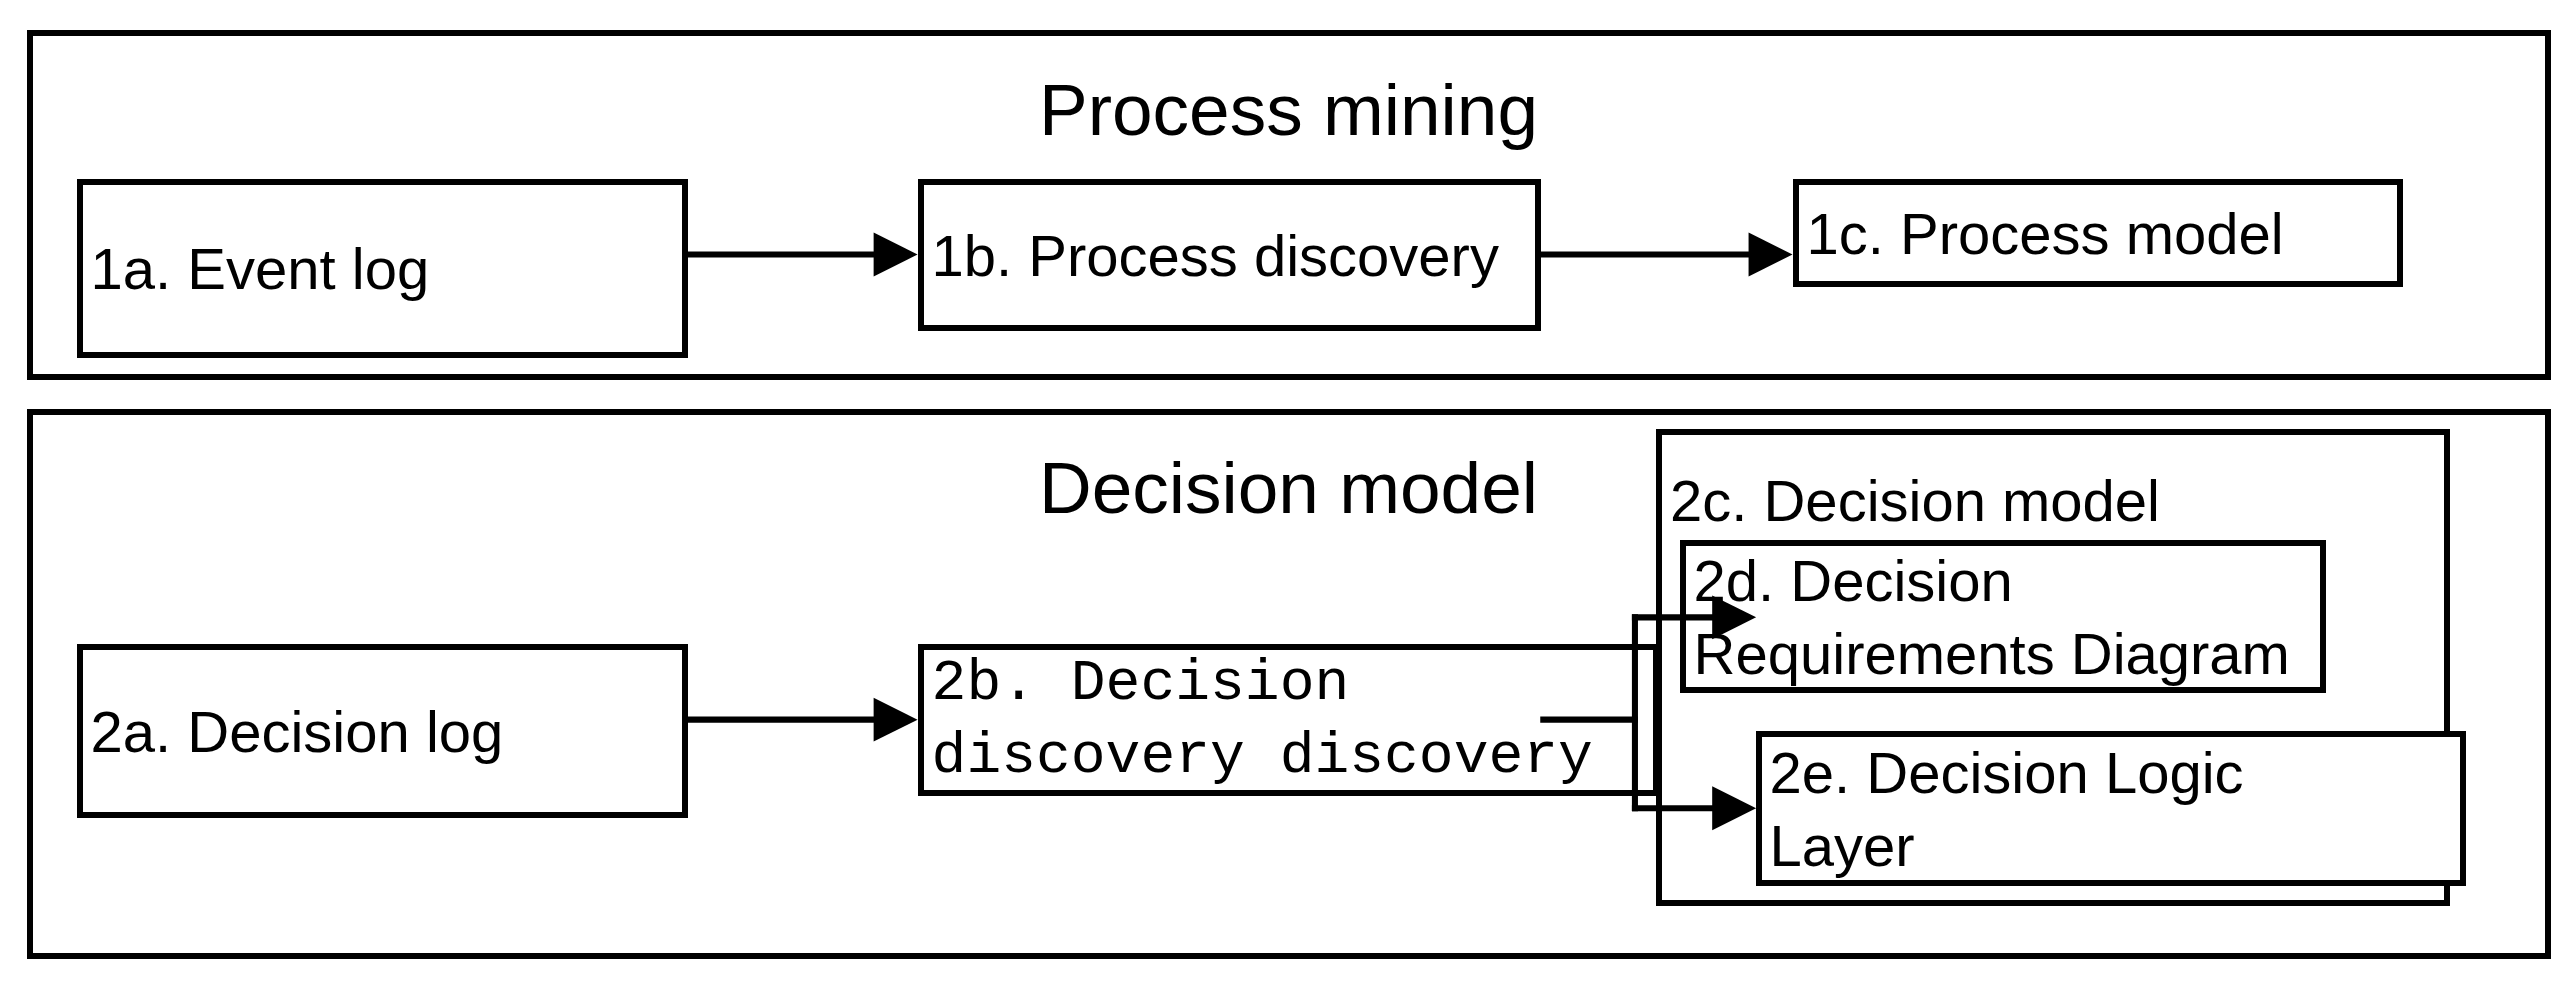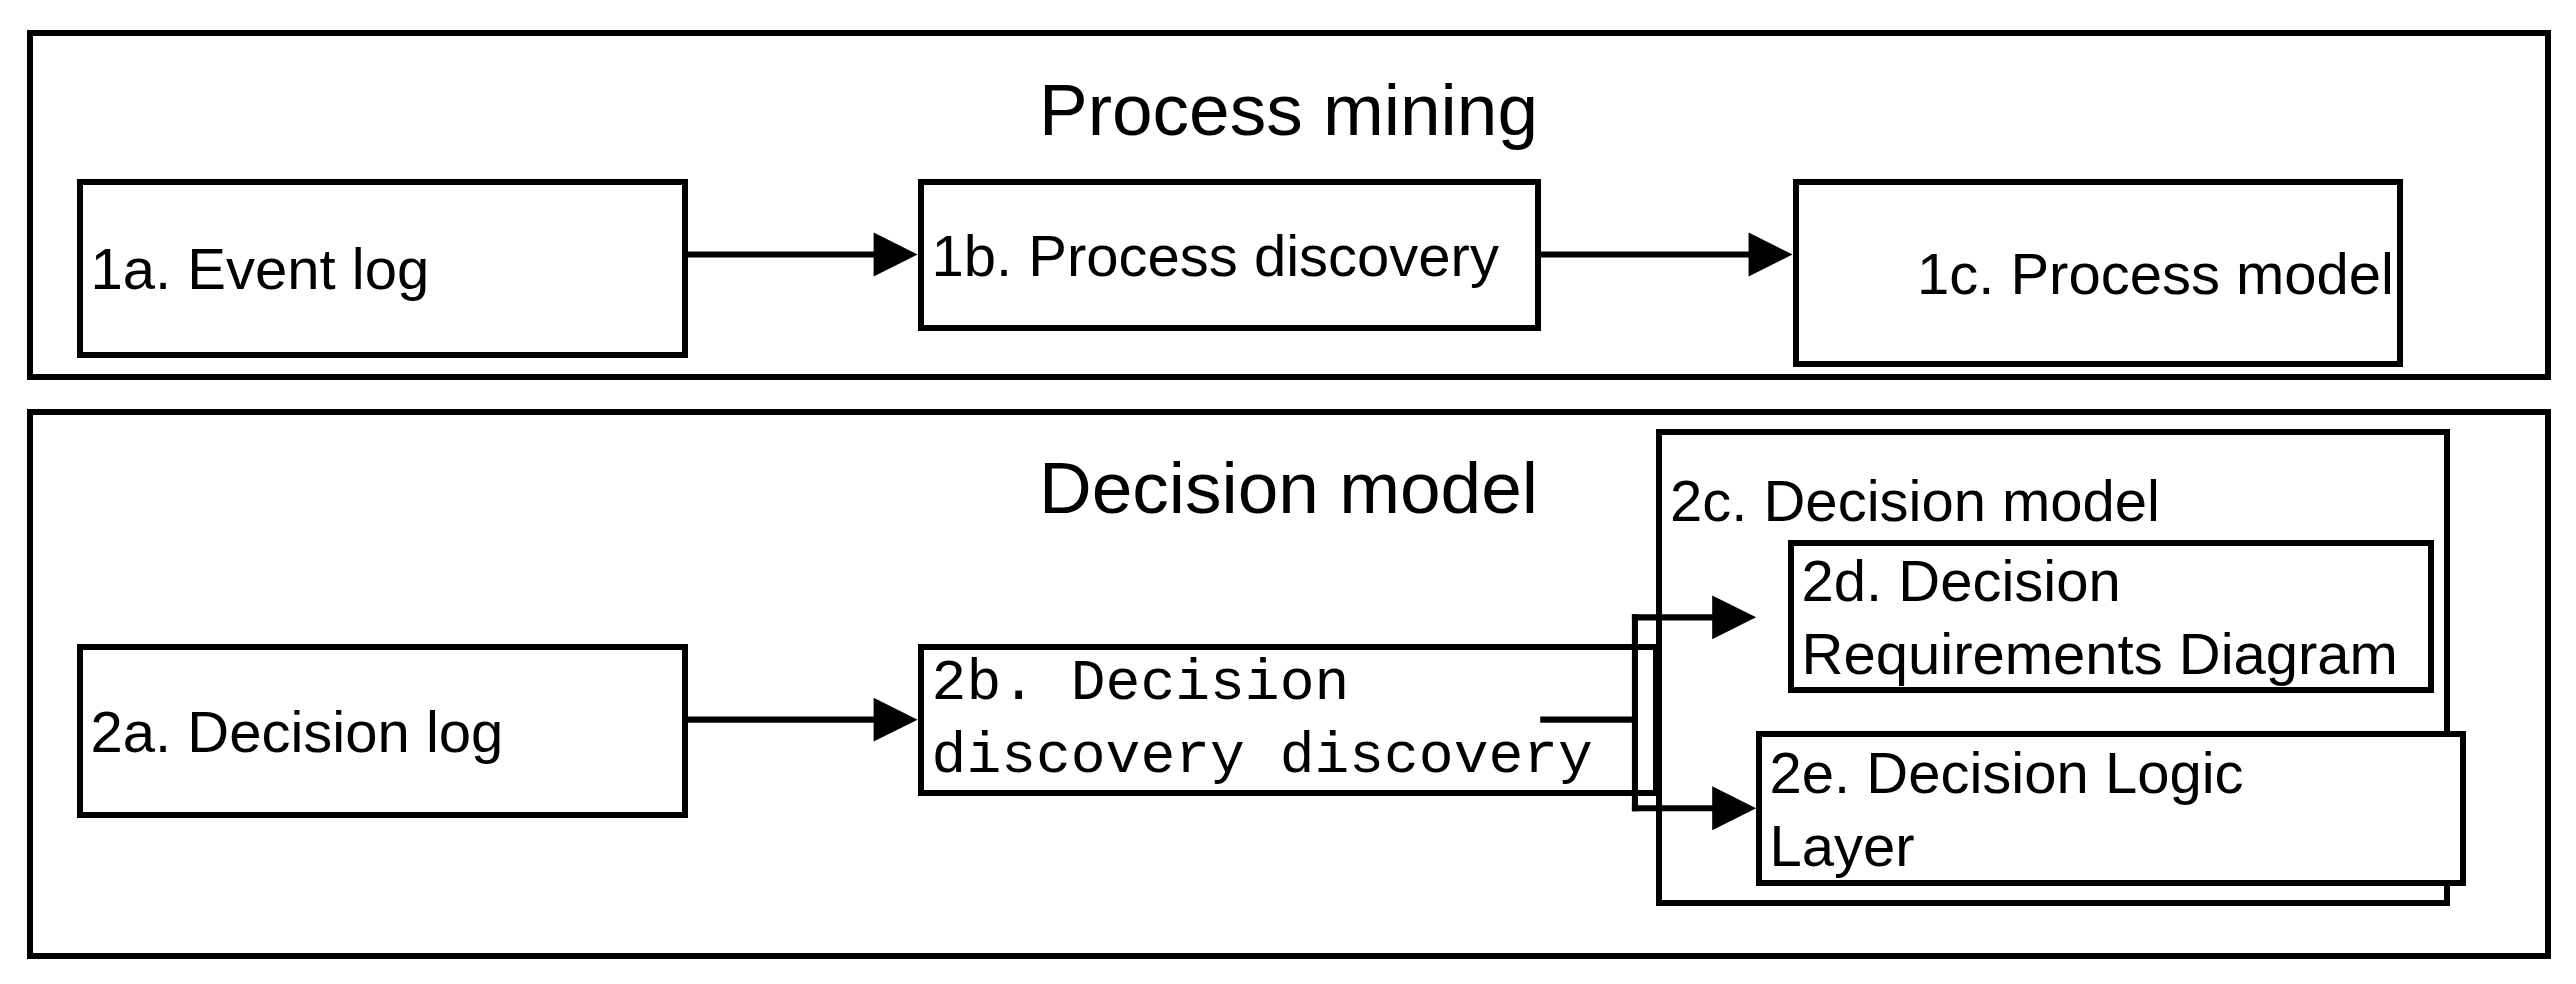--- a/index.html
+++ b/index.html
@@ -75,21 +75,21 @@
       <div>1a. Event log</div>
     </div>
   </div>
 
   <div class="box" style="left:918px; top:179px; width:623px; height:152px;text-align:right;">
     <div class="lines">
       <div>1b. Process discovery</div>
     </div>
   </div>
 
-  <div class="box" style="left:1793px; top:179px; width:610px; height:188px;justify-content:flex-end;">
+  <div class="box" style="left:1793px; top:179px; width:610px; height:108px;">
     <div class="lines">
       <div>1c. Process model</div>
     </div>
   </div>
 
   <div class="panel" style="left:26.5px; top:409px; width:2524px; height:550px;"></div>
   <div class="panel-title" style="top:451px;">Decision model</div>
 
   <div class="box" style="left:77px; top:644px; width:611px; height:174px;">
     <div class="lines">
@@ -100,21 +100,21 @@
   <div class="box" style="left:918px; top:644px; width:741px; height:152px;font-family:Liberation Mono, monospace;">
     <div class="lines">
       <div>2b. Decision</div>
       <div>discovery discovery</div>
     </div>
   </div>
 
   <div class="container-box" style="left:1656px; top:429px; width:794px; height:477px;"></div>
   <div class="container-label" style="left:1670px; top:464px;">2c. Decision model</div>
 
-  <div class="box" style="left:1788px; top:540px; width:646px; height:153px;">
+  <div class="box" style="left:1680px; top:540px; width:646px; height:153px;">
     <div class="lines">
       <div>2d. Decision</div>
       <div>Requirements Diagram</div>
     </div>
   </div>
 
   <div class="box" style="left:1756px; top:731px; width:710px; height:155px;">
     <div class="lines">
       <div>2e. Decision Logic</div>
       <div>Layer</div>

